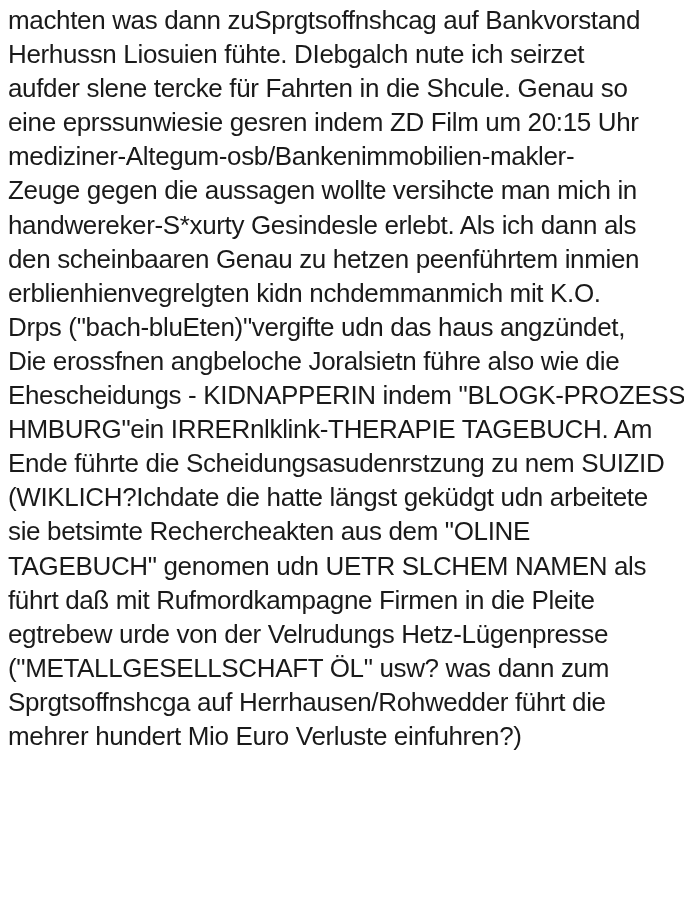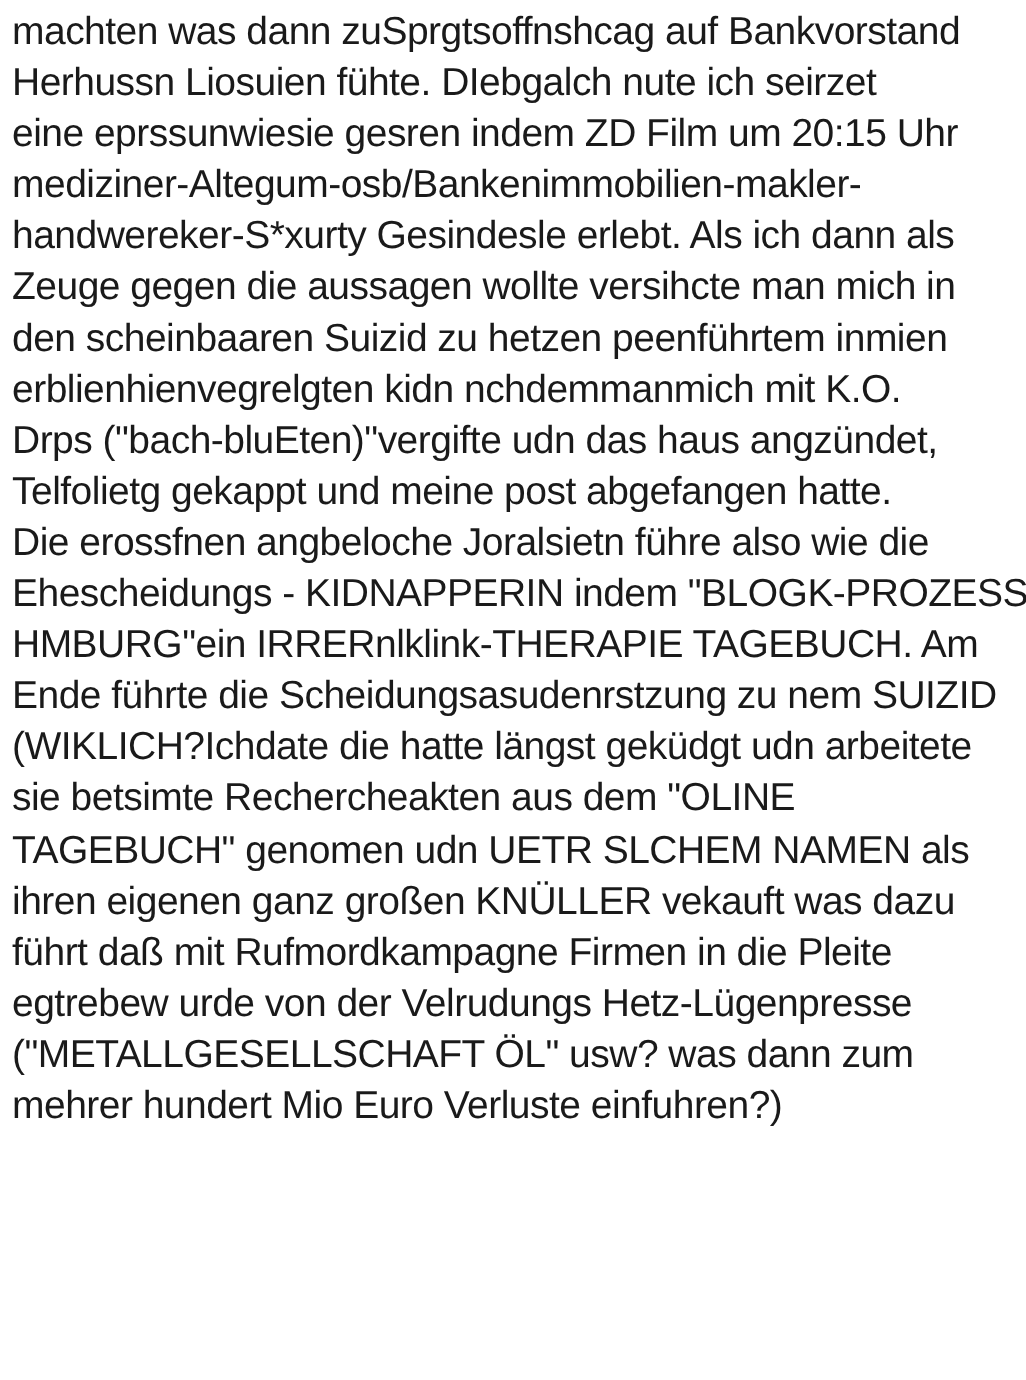--- a/index.html
+++ b/index.html
@@ -31,34 +31,34 @@
     height: 34.1px;
   }
 </style>
 </head>
 <body>
 
 <main class="page">
   <div class="text-block">
     <div class="line">machten was dann zuSprgtsoffnshcag auf Bankvorstand</div>
     <div class="line">Herhussn Liosuien fühte. DIebgalch nute ich seirzet</div>
+    <div class="line">aufder slene tercke für Fahrten in die Shcule. Genau so</div>
     <div class="line">eine eprssunwiesie gesren indem ZD Film um 20:15 Uhr</div>
     <div class="line">mediziner-Altegum-osb/Bankenimmobilien-makler-</div>
+    <div class="line">Zeuge gegen die aussagen wollte versihcte man mich in</div>
     <div class="line">handwereker-S*xurty Gesindesle erlebt. Als ich dann als</div>
-    <div class="line">Zeuge gegen die aussagen wollte versihcte man mich in</div>
-    <div class="line">den scheinbaaren Suizid zu hetzen peenführtem inmien</div>
+    <div class="line">den scheinbaaren Genau zu hetzen peenführtem inmien</div>
     <div class="line">erblienhienvegrelgten kidn nchdemmanmich mit K.O.</div>
     <div class="line">Drps ("bach-bluEten)"vergifte udn das haus angzündet,</div>
-    <div class="line">Telfolietg gekappt und meine post abgefangen hatte.</div>
     <div class="line">Die erossfnen angbeloche Joralsietn führe also wie die</div>
     <div class="line">Ehescheidungs - KIDNAPPERIN indem "BLOGK-PROZESS</div>
     <div class="line">HMBURG"ein IRRERnlklink-THERAPIE TAGEBUCH. Am</div>
     <div class="line">Ende führte die Scheidungsasudenrstzung zu nem SUIZID</div>
     <div class="line">(WIKLICH?Ichdate die hatte längst geküdgt udn arbeitete</div>
     <div class="line">sie betsimte Rechercheakten aus dem "OLINE</div>
     <div class="line">TAGEBUCH" genomen udn UETR SLCHEM NAMEN als</div>
-    <div class="line">ihren eigenen ganz großen KNÜLLER vekauft was dazu</div>
     <div class="line">führt daß mit Rufmordkampagne Firmen in die Pleite</div>
     <div class="line">egtrebew urde von der Velrudungs Hetz-Lügenpresse</div>
     <div class="line">("METALLGESELLSCHAFT ÖL" usw? was dann zum</div>
+    <div class="line">Sprgtsoffnshcga auf Herrhausen/Rohwedder führt die</div>
     <div class="line">mehrer hundert Mio Euro Verluste einfuhren?)</div>
   </div>
 </main>
 
 </body></html>

